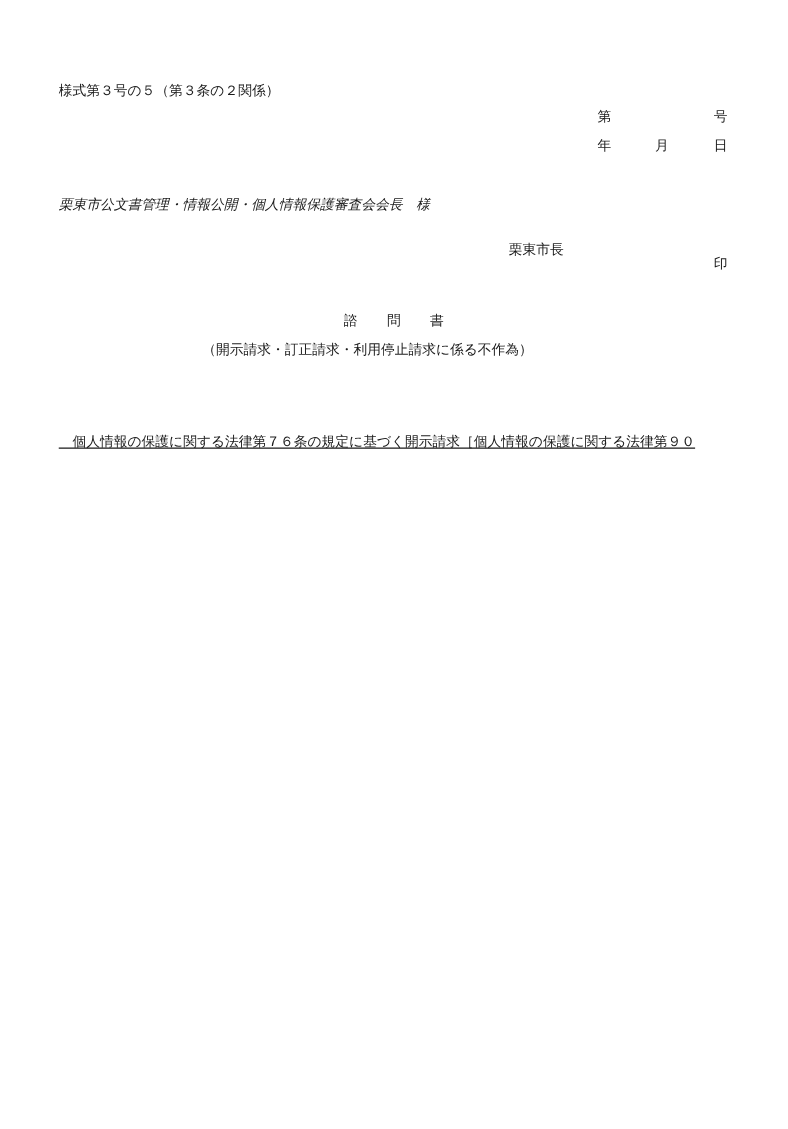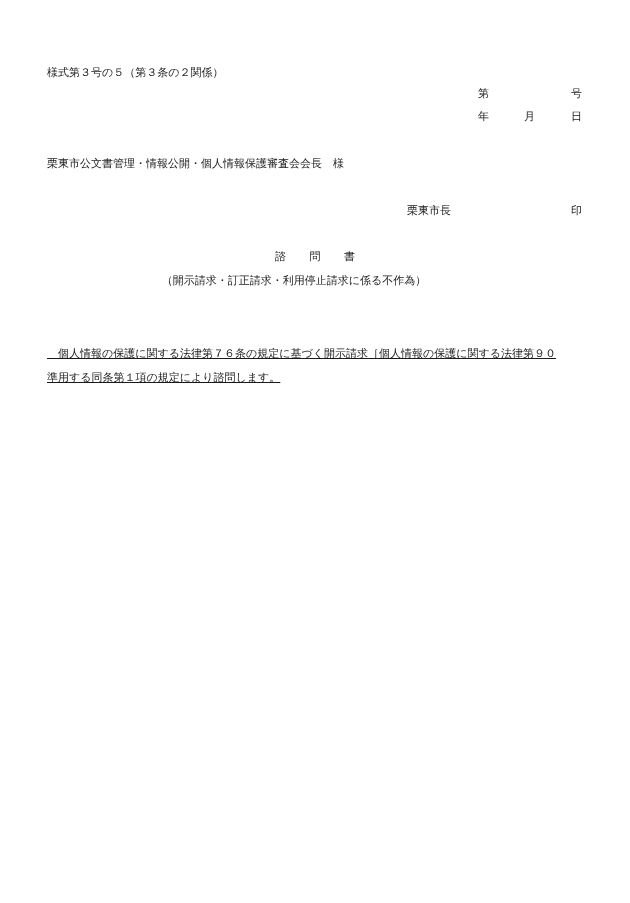--- a/index.html
+++ b/index.html
@@ -16,29 +16,29 @@
       color: #1a1a1a;
       font-size: 11px;
     }
     .abs { position: absolute; white-space: nowrap; line-height: 14px; text-align: right; }
     .form-no { left: 47px; top: 66px; }
     .num-dai { left: 478px; top: 87px; }
     .num-go { left: 571px; top: 87px; }
     .date-nen { left: 478px; top: 110px; }
     .date-tsuki { left: 524px; top: 110px; }
     .date-hi { left: 571px; top: 110px; }
-    .addressee { left: 47px; top: 157px; }
-    .sender { left: 407px; top: 204px; }
+    .addressee { left: 47px; top: 157px; font-style: italic; }
+    .sender { left: 407px; top: 193px; }
     .seal { left: 571px; top: 204px; }
     .title {
       left: 0; width: 630px; top: 250px; text-align: center;
       letter-spacing: 0;
     }
     .title span { display: inline-block; margin: 0 10px; }
-    .subtitle { left: 0; width: 588px; top: 273px; text-align: center; font-family: Liberation Serif, serif; }
+    .subtitle { left: 0; width: 588px; top: 273px; text-align: center; }
     .body-text {
       position: absolute;
       left: 47px;
       top: 342px;
       width: 540px;
       line-height: 23.5px;
       font-size: 11px;
       white-space: normal;
       text-decoration: underline;
     }
@@ -65,15 +65,14 @@
   <div class="abs title">
     <span>諮</span>
     <span>問</span>
     <span>書</span>
   </div>
 
   <div class="abs subtitle">（開示請求・訂正請求・利用停止請求に係る不作為）</div>
 
   <div class="body-text">
     <span class="line">　個人情報の保護に関する法律第７６条の規定に基づく開示請求［個人情報の保護に関する法律第９０</span>
-    <span class="line">準用する同条第１項の規定により諮問します。</span>
   </div>
 </div>
 
 </body></html>

